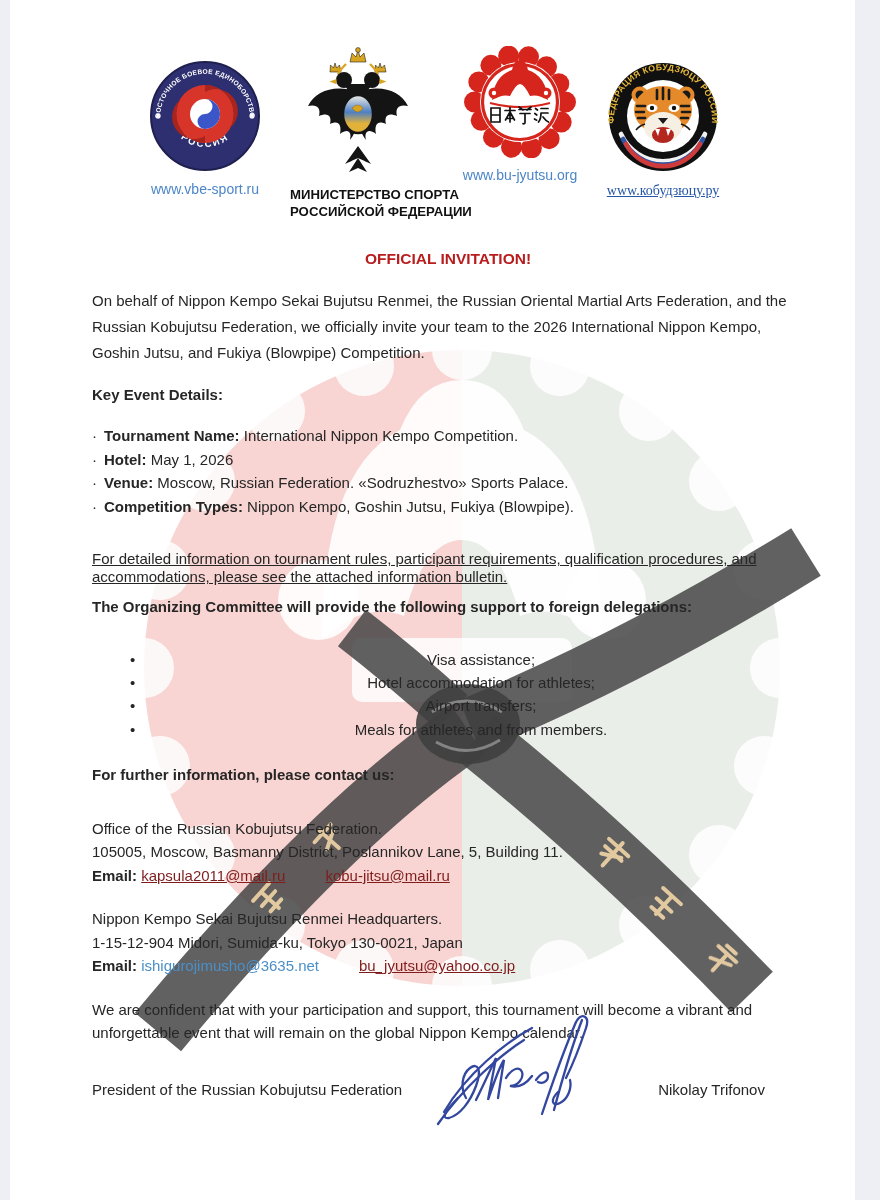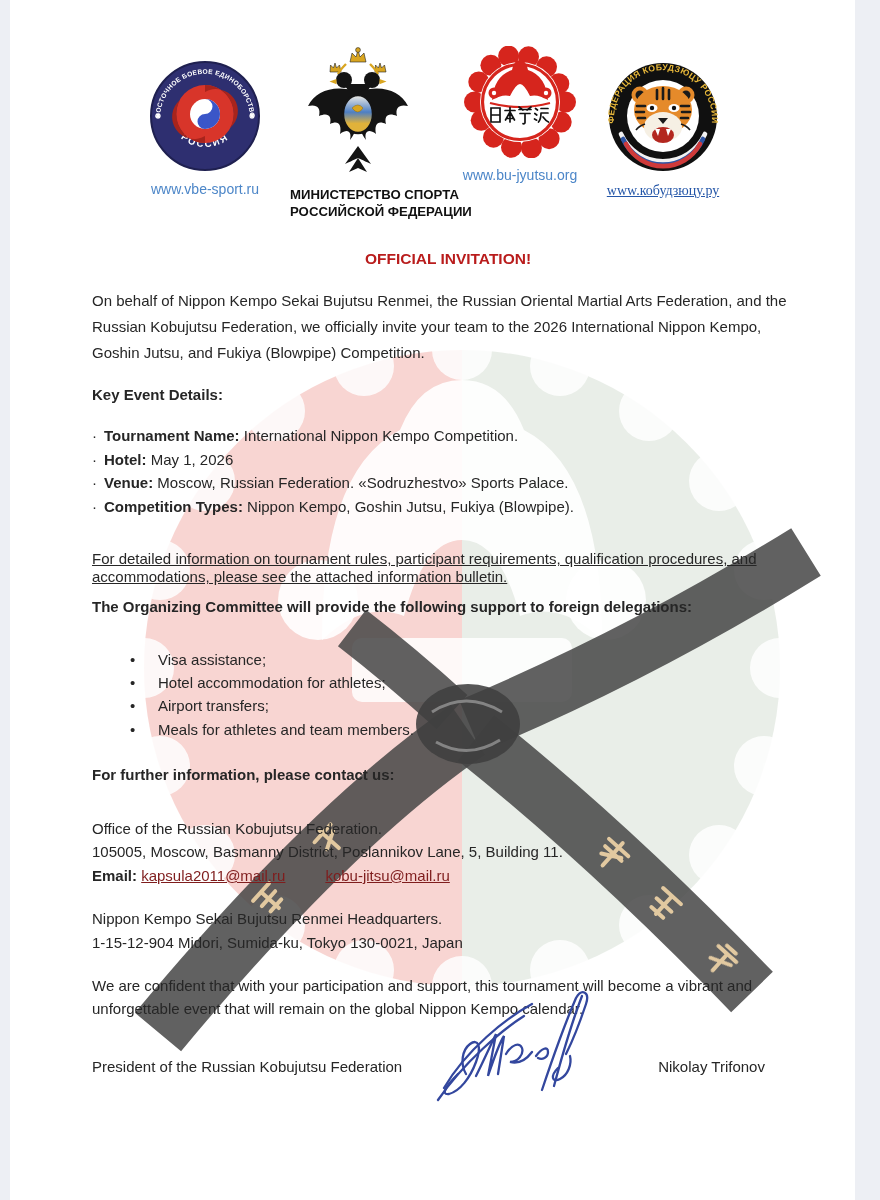--- a/index.html
+++ b/index.html
@@ -18,21 +18,21 @@
   .content{position:relative;z-index:2;padding:246px 76px 0 92px;font-size:15px;line-height:26px;}
   .title{text-align:center;font-weight:700;font-size:15.5px;margin:0 0 16px 0;color:#b91c1c;}
   .para{margin:0 0 16px 0;}
   .para.bold{font-weight:700;}
   .details{margin:8px 0 32px 0;line-height:23.5px;}
   .detail-row::before{content:"\00b7";margin-right:7px;color:#262626;}
   .detail-label{font-weight:700;}
   .bring{margin:0 0 12px 0;}
   .detailed{margin:0 0 8px 0;line-height:18px;text-decoration:underline;}
   .support-heading{font-weight:700;margin:0 0 28px 0;}
-  .bullets{list-style:none;margin:4px 0 21px 0;padding:0;line-height:23.2px;}
+  .bullets{list-style:none;margin:4px 0 21px 0;padding:0;line-height:23.2px;text-align:center;}
   .bullets li{position:relative;padding-left:66px;}
   .bullets li::before{content:"\2022";position:absolute;left:38px;top:0;color:#262626;}
   .contact-heading{font-weight:700;margin:0 0 29px 0;}
   .contact-block{line-height:23.5px;margin:0 0 20px 0;}
   .email-label{font-weight:700;}
   a.email{color:#7f1d1d;text-decoration:underline;cursor:pointer;}
   a.email.plain{color:#4b8fc9;text-decoration:none;}
   .email-gap{display:inline-block;width:40px;}
   .closing{margin:1px 0 0 0;line-height:23px;}
   .sig-row{display:flex;align-items:center;margin-top:18px;line-height:23px;}
@@ -267,37 +267,41 @@
 
 
     <p class="para detailed">For detailed information on tournament rules, participant requirements, qualification procedures, and accommodations, please see the attached information bulletin.</p>
 
     <p class="para support-heading">The Organizing Committee will provide the following support to foreign delegations:</p>
 
     <ul class="bullets">
       <li><span>Visa assistance;</span></li>
       <li><span>Hotel accommodation for athletes;</span></li>
       <li><span>Airport transfers;</span></li>
-      <li><span>Meals for athletes and team members.</span></li>
+      <li><span>Meals for athletes and from members.</span></li>
     </ul>
 
     <p class="para contact-heading">For further information, please contact us:</p>
 
     <div class="contact-block">
       <div>Office of the Russian Kobujutsu Federation.</div>
       <div>105005, Moscow, Basmanny District, Poslannikov Lane, 5, Building 11.</div>
       <div>
         <span class="email-label">Email:</span>
         <a class="email">kapsula2011@mail.ru</a><span class="email-gap"></span><a class="email">kobu-jitsu@mail.ru</a>
       </div>
     </div>
 
     <div class="contact-block">
       <div>Nippon Kempo Sekai Bujutsu Renmei Headquarters.</div>
       <div>1-15-12-904 Midori, Sumida-ku, Tokyo 130-0021, Japan</div>
+      <div>
+        <span class="email-label">Email:</span>
+        <a class="email plain">ishigurojimusho@3635.net</a><span class="email-gap"></span><a class="email">bu_jyutsu@yahoo.co.jp</a>
+      </div>
     </div>
 
     <p class="para closing">We are confident that with your participation and support, this tournament will become a vibrant and unforgettable event that will remain on the global Nippon Kempo calendar.</p>
 
     <div class="sig-row">
       <span class="sig-title">President of the Russian Kobujutsu Federation</span>
       <svg class="sig-svg" width="168" height="120" viewBox="0 0 168 120">
         <g stroke="#33479e" stroke-width="2.3" fill="none" stroke-linecap="round">
           <path d="M8 98 C 30 60, 70 28, 96 14"></path>
           <path d="M2 110 C 28 72, 66 40, 88 26"></path>

